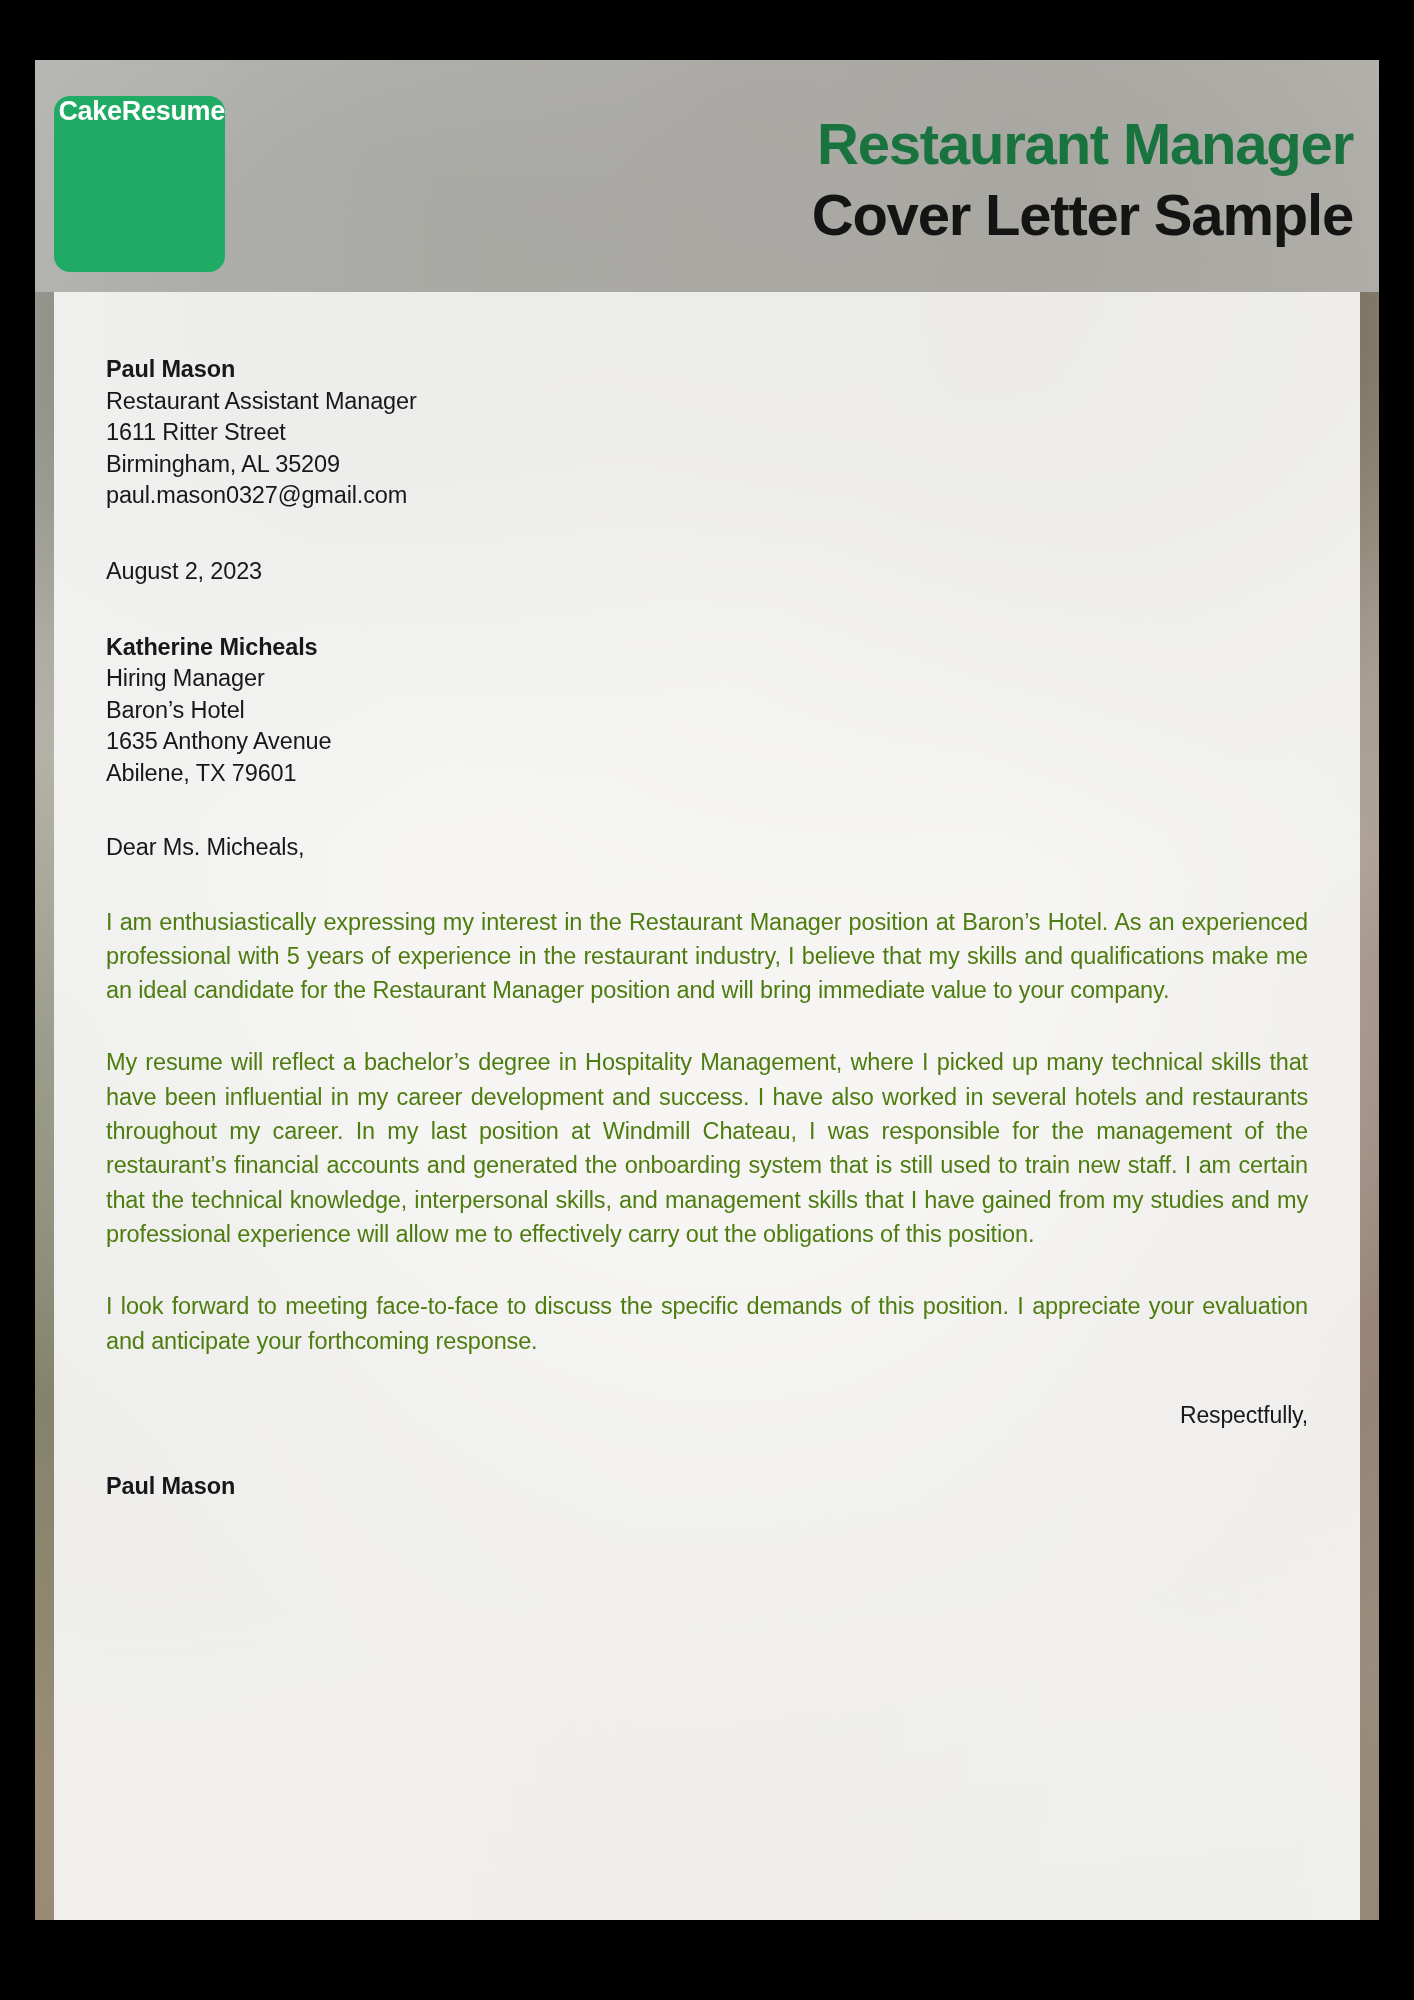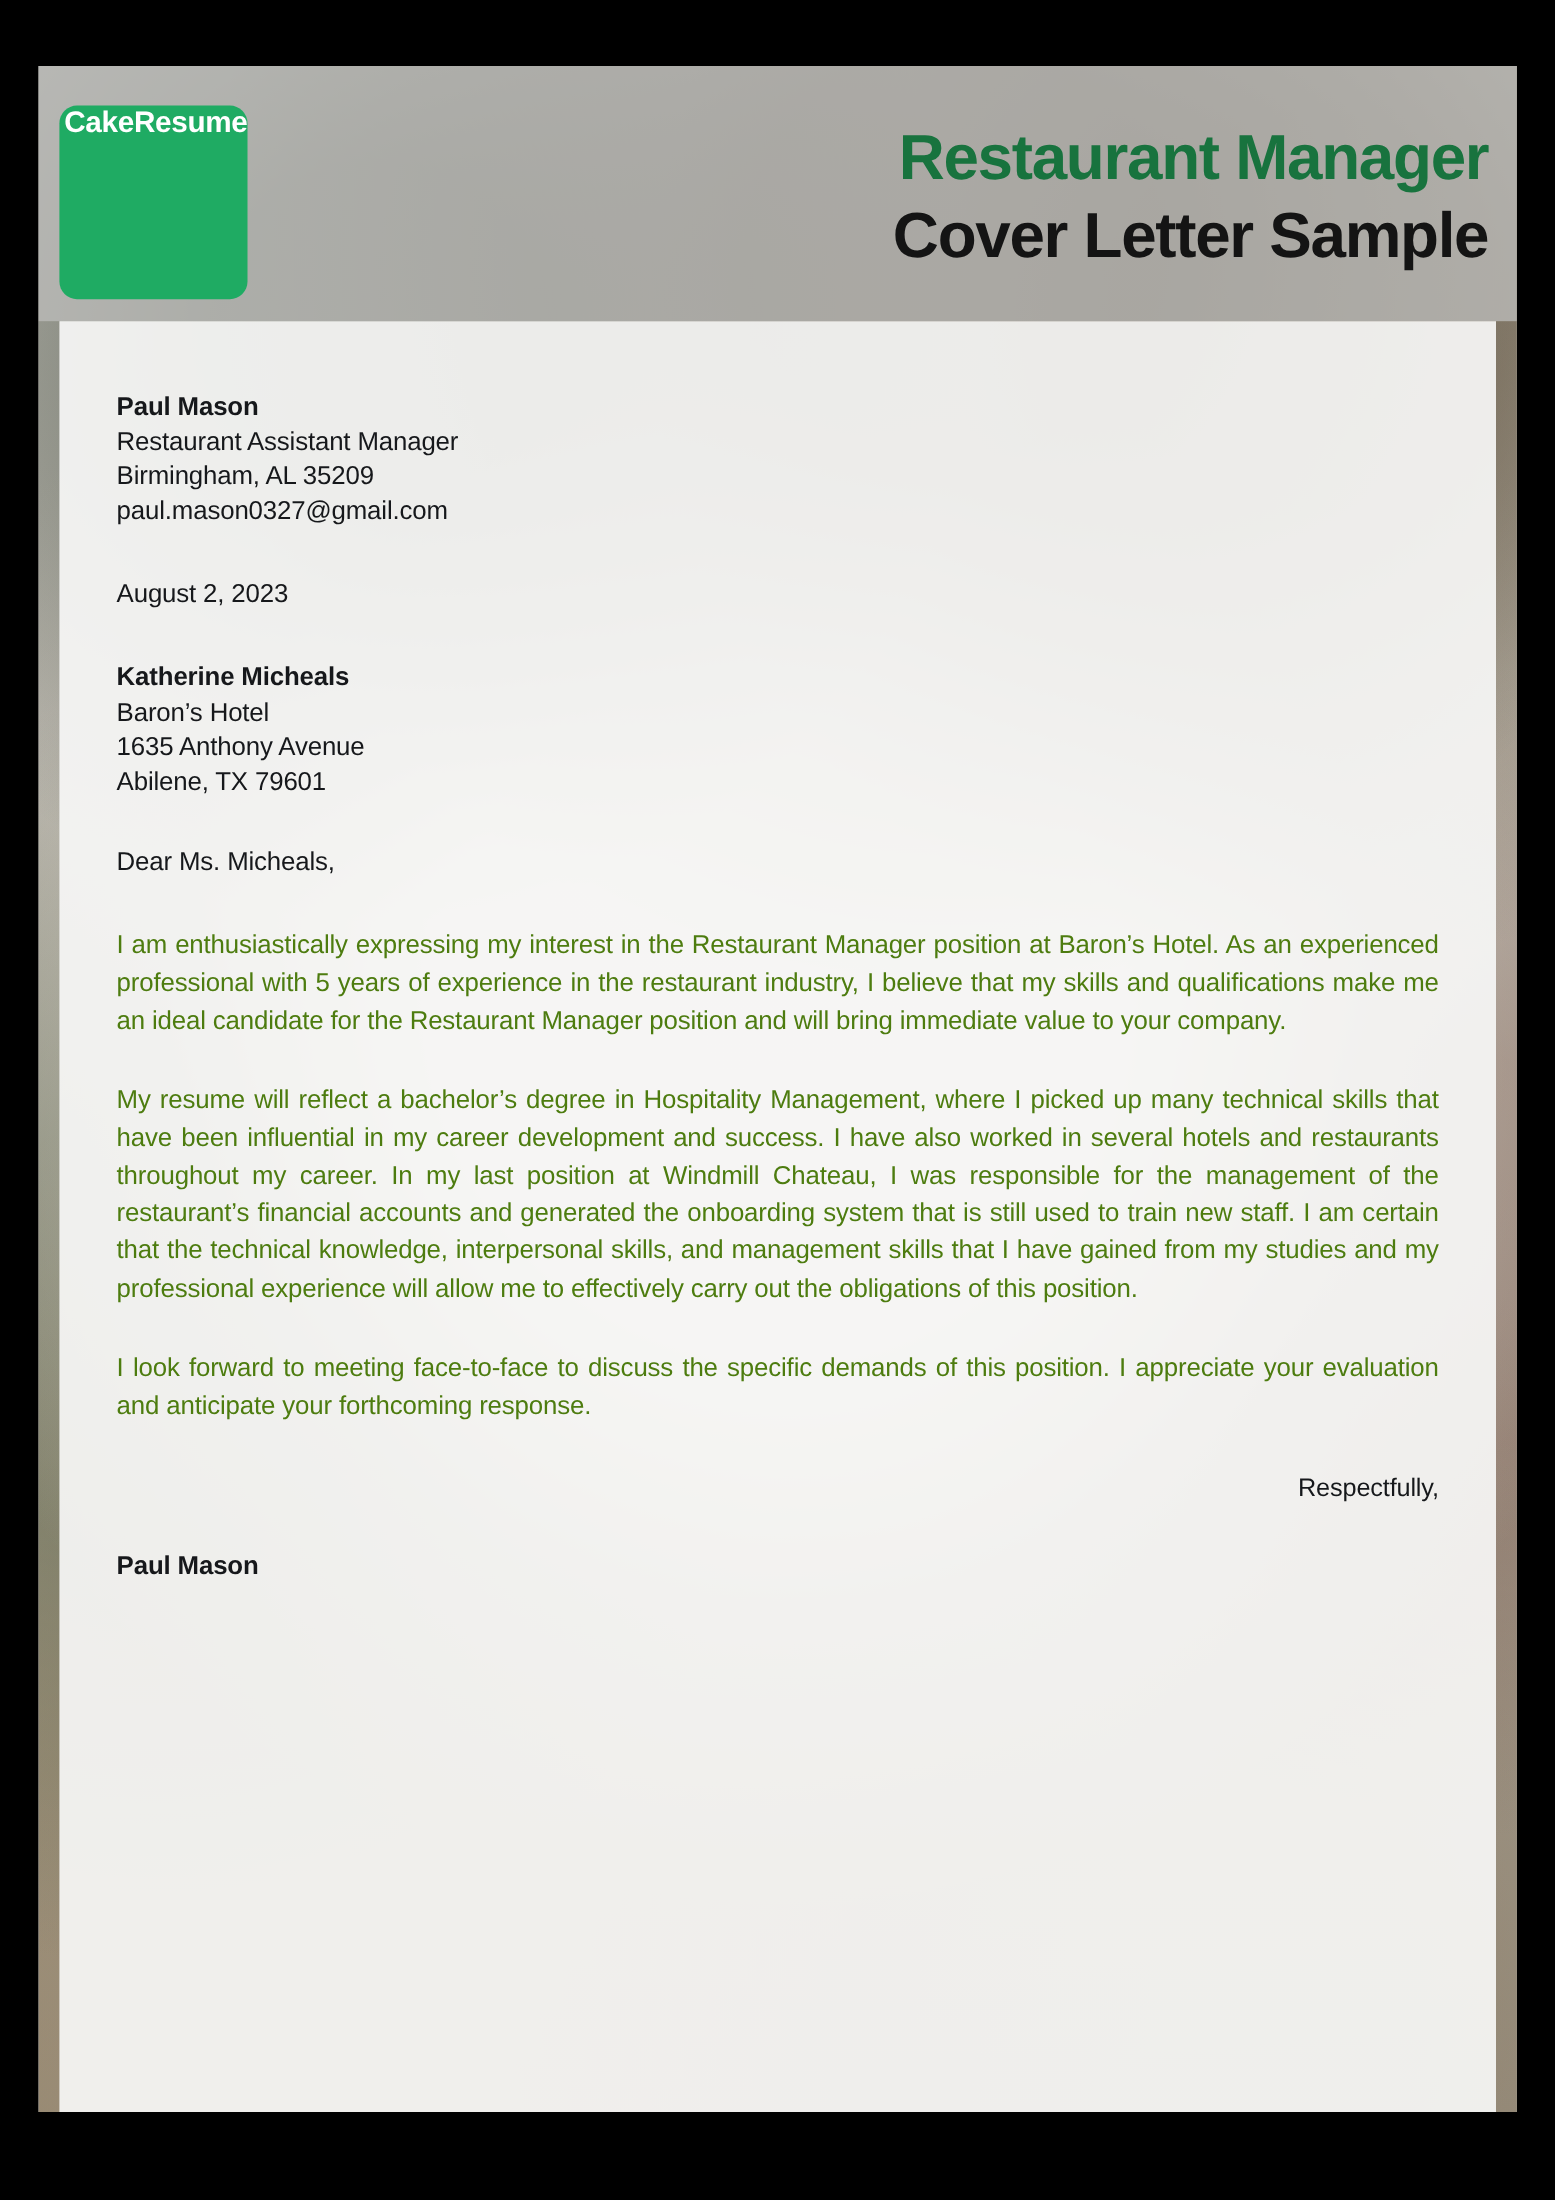--- a/index.html
+++ b/index.html
@@ -177,32 +177,34 @@
         <div id="title-line-2">Cover Letter Sample</div>
       </div>
 
     </div>
 
     <div id="letter">
 
       <div>
         <div class="addr-line bold">Paul Mason</div>
         <div class="addr-line">Restaurant Assistant Manager</div>
+        <div class="addr-line">1611 Ritter Street</div>
         <div class="addr-line">Birmingham, AL 35209</div>
         <div class="addr-line">paul.mason0327@gmail.com</div>
       </div>
 
       <div class="gap-44"></div>
 
       <div class="addr-line">August 2, 2023</div>
 
       <div class="gap-44"></div>
 
       <div>
         <div class="addr-line bold">Katherine Micheals</div>
+        <div class="addr-line">Hiring Manager</div>
         <div class="addr-line">Baron’s Hotel</div>
         <div class="addr-line">1635 Anthony Avenue</div>
         <div class="addr-line">Abilene, TX 79601</div>
       </div>
 
       <div class="gap-44"></div>
 
       <div class="salutation">Dear Ms. Micheals,</div>
 
       <div class="gap-44"></div>

